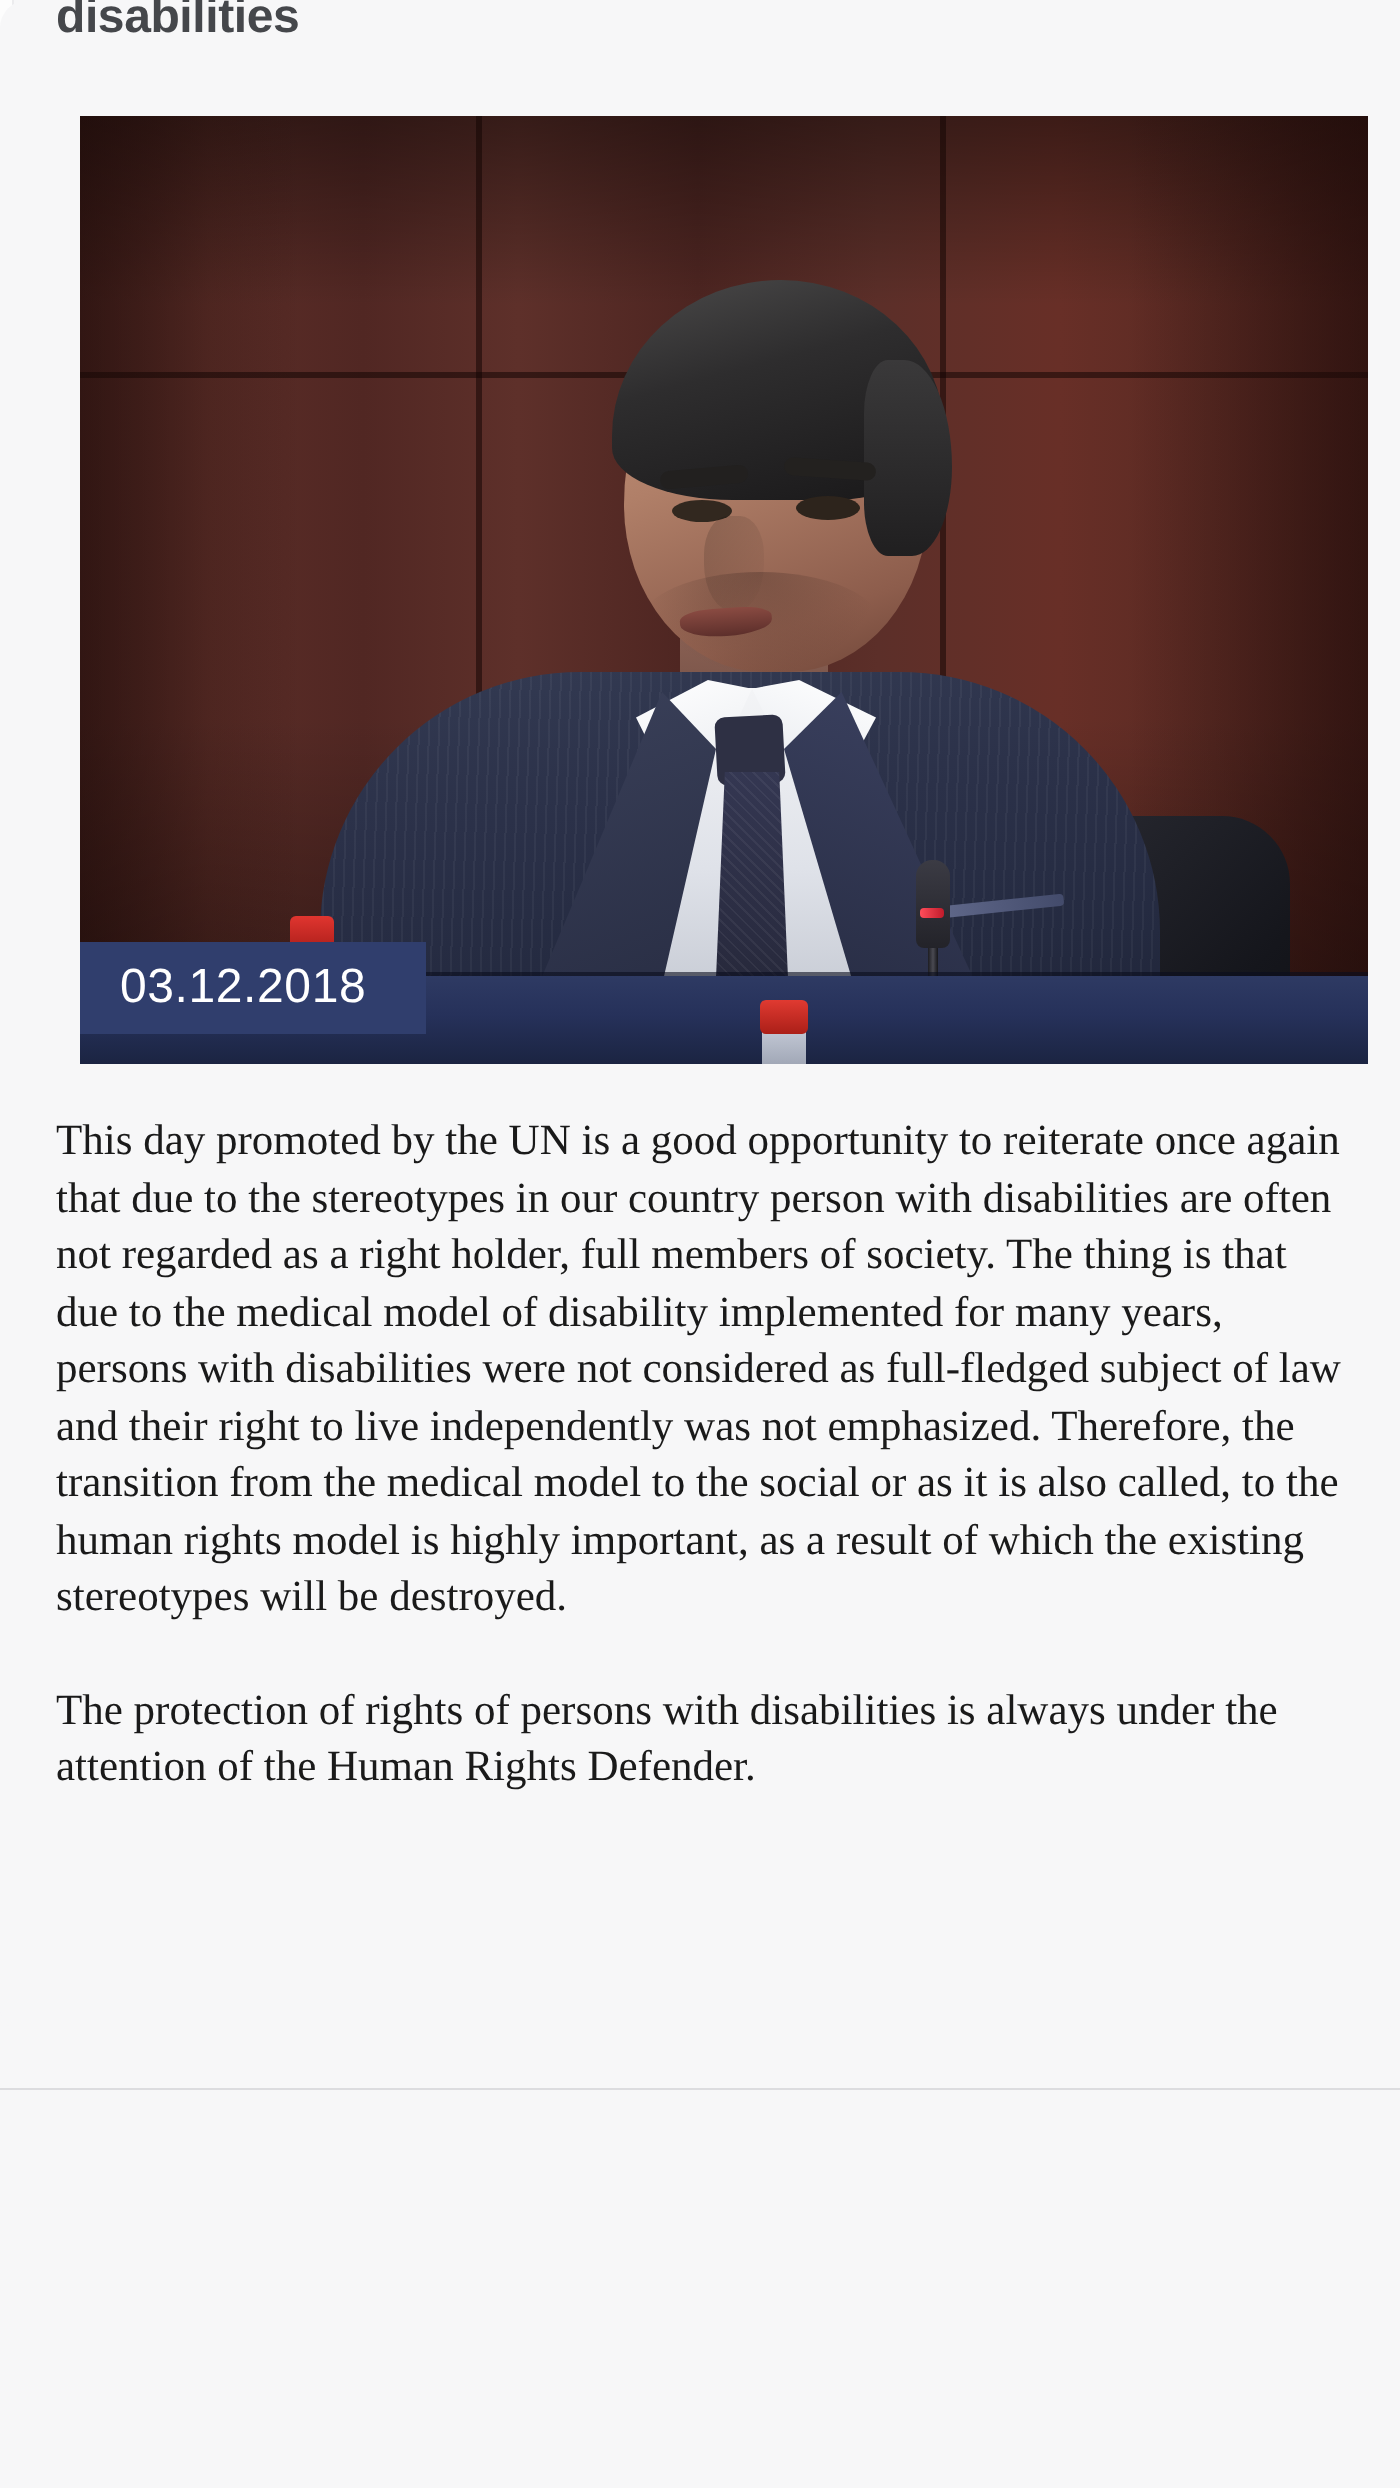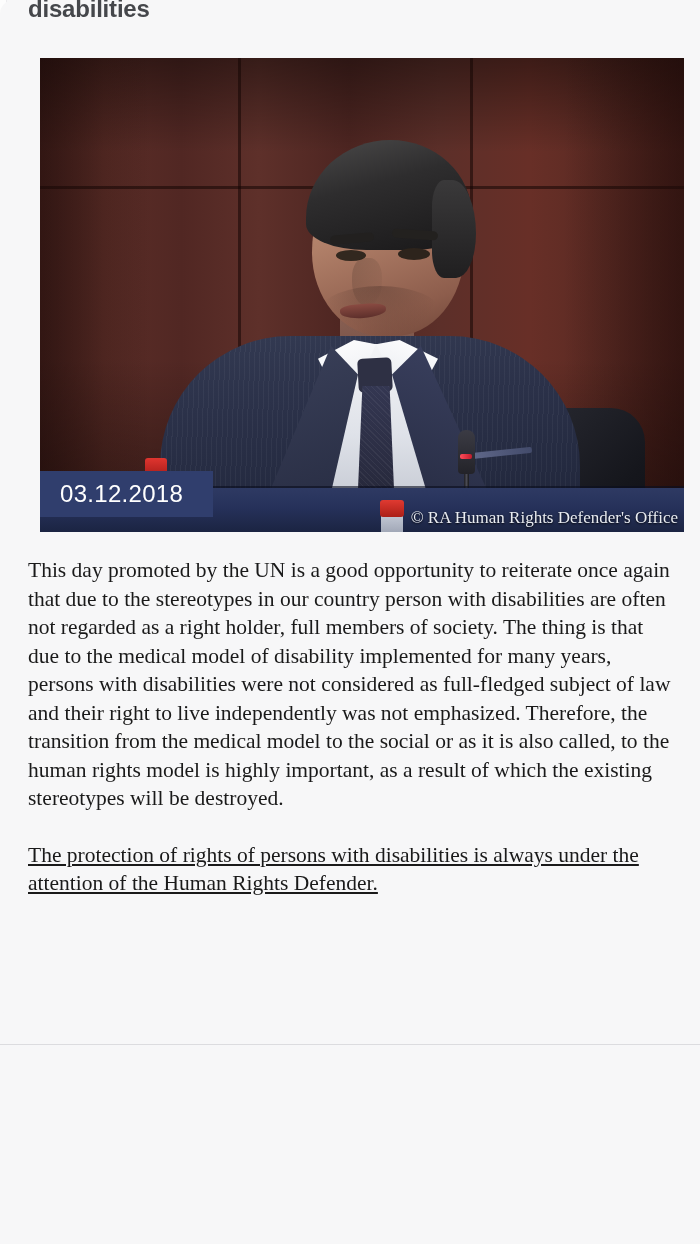--- a/index.html
+++ b/index.html
@@ -351,21 +351,21 @@
     top: 556px;
     width: 644px;
     font-family: "Liberation Serif", serif;
     color: #1a1a1a;
   }
   .article p {
     margin: 0 0 28px 0;
     font-size: 21.5px;
     line-height: 28.5px;
   }
-  .article p:last-child { margin-bottom: 16px; text-decoration: underline; }
+  .article p:last-child { margin-bottom: 16px; }
 
   
   .nav-sep {
     position: absolute;
     left: 0;
     top: 1044px;
     width: 700px;
     height: 1px;
     background: #dcdcdf;
   }
@@ -445,21 +445,20 @@
 
         <div class="neck2"></div>
         <div class="cap2"></div>
       </div>
     </div>
 
     <div class="date-badge">
       <span>03.12.2018</span>
     </div>
 
-    <div class="copyright">© RA Human Rights Defender's Office</div>
   </div>
 
   <div class="article">
     <p>This day promoted by the UN is a good opportunity to reiterate once again that due to the stereotypes in our country person with disabilities are often not regarded as a right holder, full members of society. The thing is that due to the medical model of disability implemented for many years, persons with disabilities were not considered as full-fledged subject of law and their right to live independently was not emphasized. Therefore, the transition from the medical model to the social or as it is also called, to the human rights model is highly important, as a result of which the existing stereotypes will be destroyed.</p>
     <p>The protection of rights of persons with disabilities is always under the attention of the Human Rights Defender.</p>
   </div>
 </div>
 
 <div class="nav-sep"></div>
 <div class="navbar">

